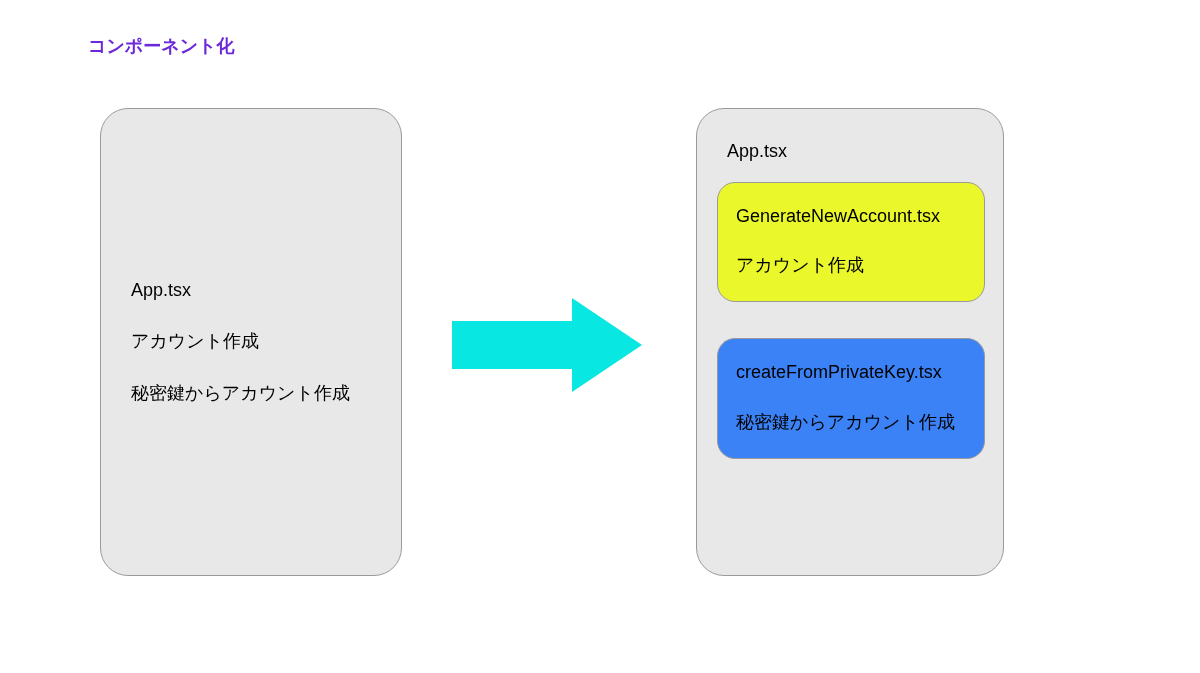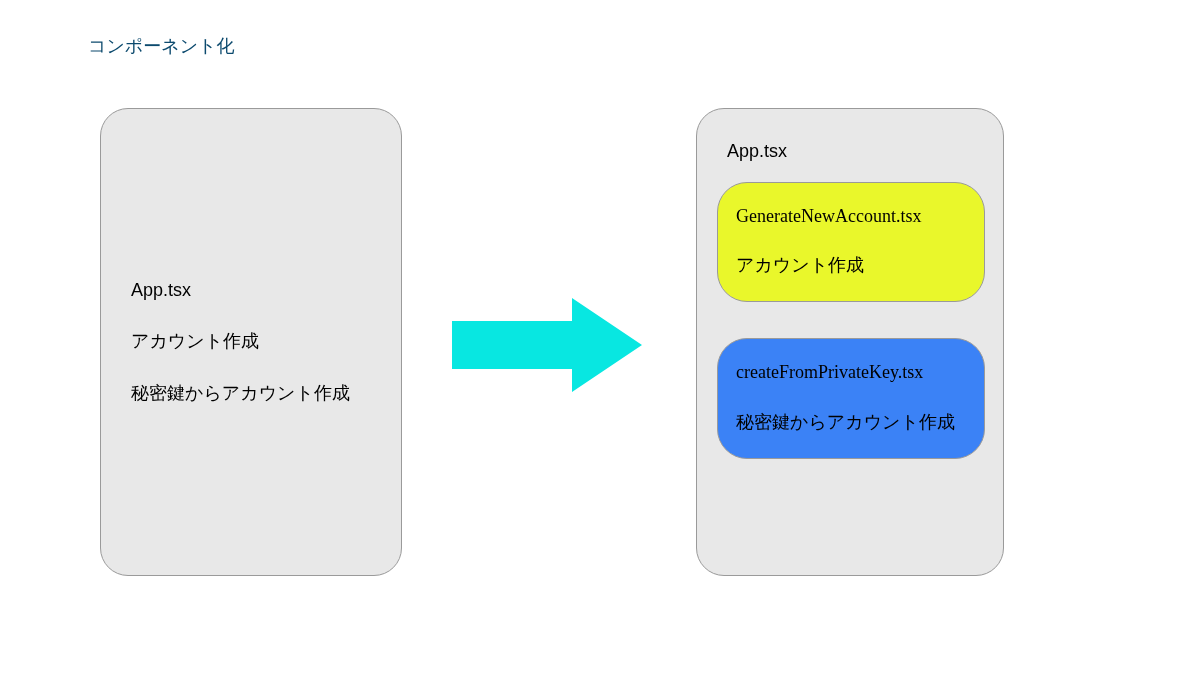--- a/index.html
+++ b/index.html
@@ -13,21 +13,22 @@
       background: #ffffff;
       font-family: Arial, "Hiragino Sans", "Hiragino Kaku Gothic ProN", Meiryo, sans-serif;
       position: relative;
       overflow: hidden;
     }
     .title {
       position: absolute;
       left: 88px;
       top: 34px;
       font-size: 18px;
-      color: #0c4a6e;
+      color: #6d28d9;
+      font-weight: bold;
     }
     .left-box {
       position: absolute;
       left: 100px;
       top: 108px;
       width: 302px;
       height: 468px;
       background: #e8e8e8;
       border: 1px solid #9a9a9a;
       border-radius: 28px;
@@ -63,24 +64,23 @@
     .right-title {
       font-size: 18px;
       color: #000;
       margin-left: 10px;
       margin-top: 12px;
       margin-bottom: 20px;
     }
     .component-box {
       width: 268px;
       border: 1px solid #9a9a9a;
-      border-radius: 30px;
+      border-radius: 18px;
       margin-bottom: 36px;
       padding: 22px 18px 22px 18px;
-      font-family: Liberation Serif, serif;
     }
     .component-yellow {
       background: #e9f72b;
     }
     .component-cyan {
       background: #3b82f6;
     }
     .component-title {
       font-size: 18px;
       color: #000;

